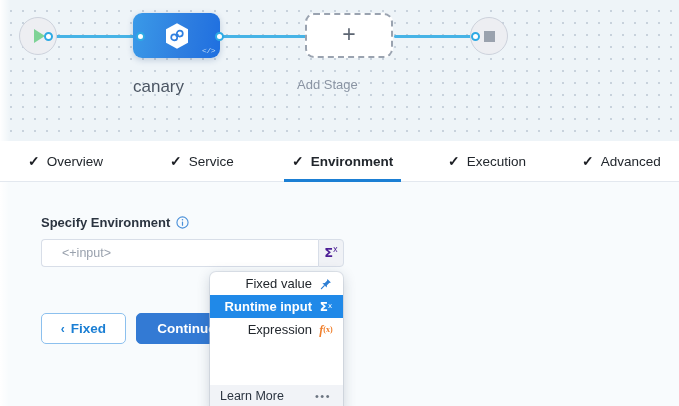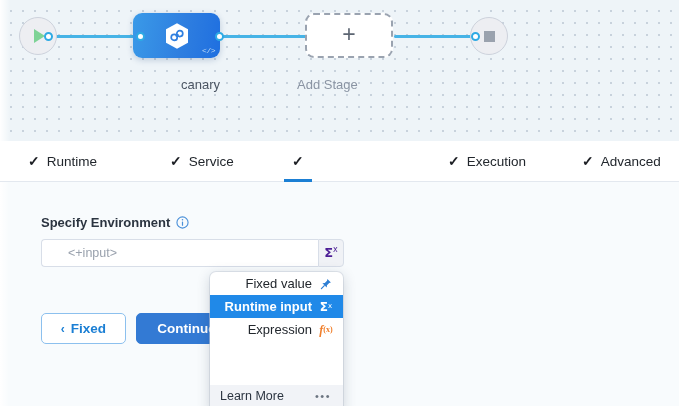--- a/index.html
+++ b/index.html
@@ -109,22 +109,22 @@
     right: 5px; bottom: 3px;
     font-size: 8px;
     color: #bcd9f6;
     font-family: "Liberation Mono", monospace;
     letter-spacing: -0.5px;
   }
   .stage-label {
     position: absolute;
     left: 133px; top: 77px;
     width: 87px;
-    text-align: right;
-    font-size: 13px;
+    text-align: left;
+    font-size: 17px;
     color: #4b5563;
   }
 
   .add-stage {
     position: absolute;
     left: 305px; top: 13px;
     width: 88px; height: 45px;
     border-radius: 9px;
     background: #ffffff;
     border: 2px dashed #9aa3b0;
@@ -231,21 +231,21 @@
     width: 277px;
     height: 28px;
     box-sizing: border-box;
     border: 1px solid #d8dee8;
     border-right: none;
     border-radius: 4px 0 0 4px;
     background: #ffffff;
     font-family: "Liberation Sans", sans-serif;
     font-size: 12.5px;
     color: #99a1ad;
-    padding: 0 26px;
+    padding: 0 20px;
     outline: none;
   }
   .text-input::placeholder { color: #99a1ad; }
   .sigma-btn {
     width: 26px; height: 28px;
     box-sizing: border-box;
     border: 1px solid #d8dee8;
     border-radius: 0 4px 4px 0;
     background: #f0f2f6;
     display: flex;
@@ -398,28 +398,29 @@
       <div class="stop-sq"></div>
     </div>
     <div class="port port-d"></div>
 
     <div class="canvas-fade-left"></div>
   </div>
 
   <div class="tabs">
     <div class="tab tab-0">
       <span class="chk">✓</span>
-      <span>Runtime</span>
+      <span>Overview</span>
     </div>
     <div class="tab tab-1">
       <span class="chk">✓</span>
       <span>Service</span>
     </div>
     <div class="tab tab-2 active">
       <span class="chk">✓</span>
+      <span>Environment</span>
     </div>
     <div class="tab tab-3">
       <span class="chk">✓</span>
       <span>Execution</span>
     </div>
     <div class="tab tab-4">
       <span class="chk">✓</span>
       <span>Advanced</span>
     </div>
   </div>

